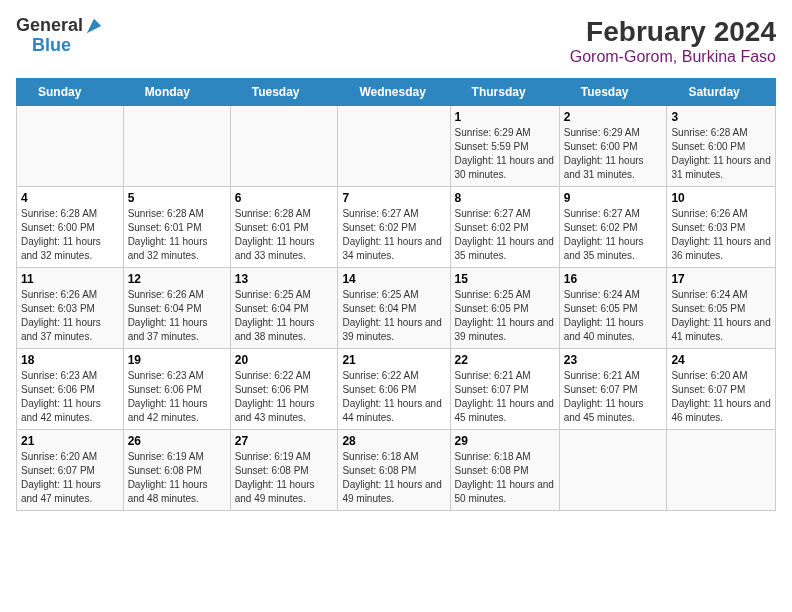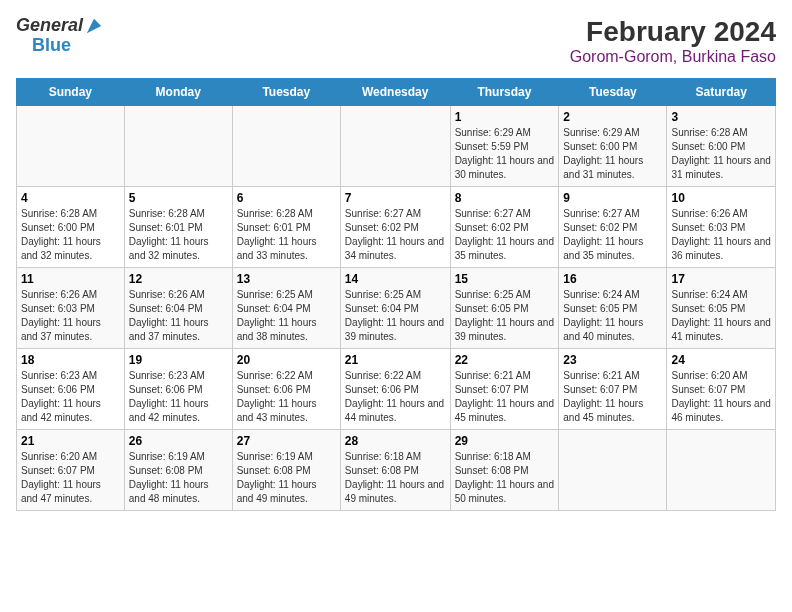--- a/index.html
+++ b/index.html
@@ -54,22 +54,22 @@
       color: #701a75;
     }
     table {
       width: 100%;
       border-collapse: collapse;
       font-size: 11px;
     }
     thead tr th {
       background-color: #2E86C1;
       color: #fff;
-      padding: 6px 4px;
-      text-align: center;
+      padding: 6px 21px;
+      text-align: left;
       font-size: 12px;
       border: 1px solid #2E86C1;
     }
     tbody tr td {
       border: 1px solid #ccc;
       padding: 4px 4px;
       vertical-align: top;
       width: 113px;
       min-height: 80px;
       background: #fff;
@@ -94,21 +94,21 @@
     .empty-cell {
       min-height: 80px;
     }
   </style>
 </head>
 <body>
 
 <div class="header">
   <div class="logo">
     <div class="logo-text">
-      <span style="display:flex; align-items:center;font-style:italic;">
+      <span style="display:flex; align-items:center;">
         <span class="logo-general">General</span>
         <svg class="logo-icon" viewBox="0 0 20 20">
           <polygon points="2,18 10,2 18,10" fill="#2E86C1"></polygon>
         </svg>
       </span>
       <span class="logo-blue">Blue</span>
     </div>
   </div>
   <div class="title-block">
     <div class="main-title">February 2024</div>

